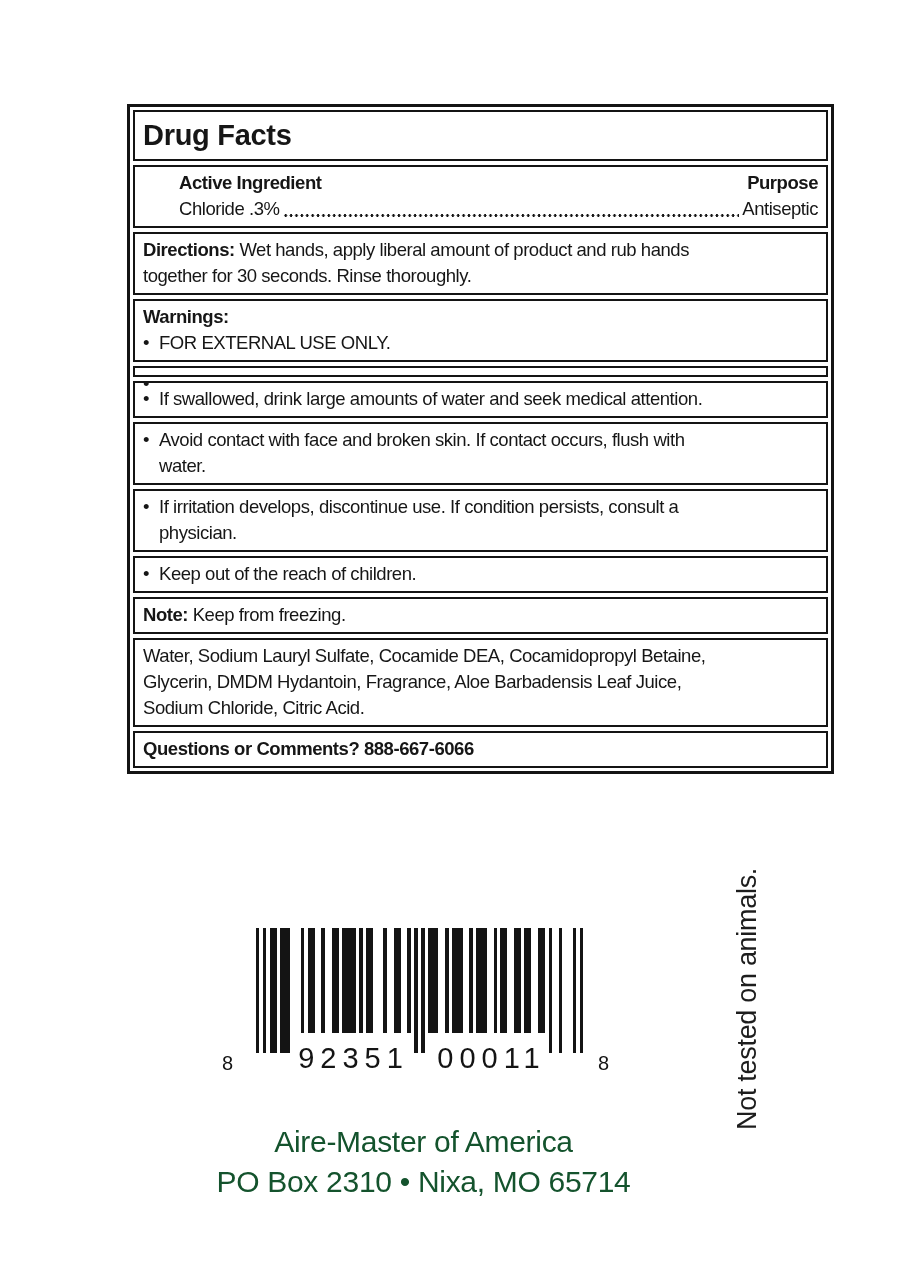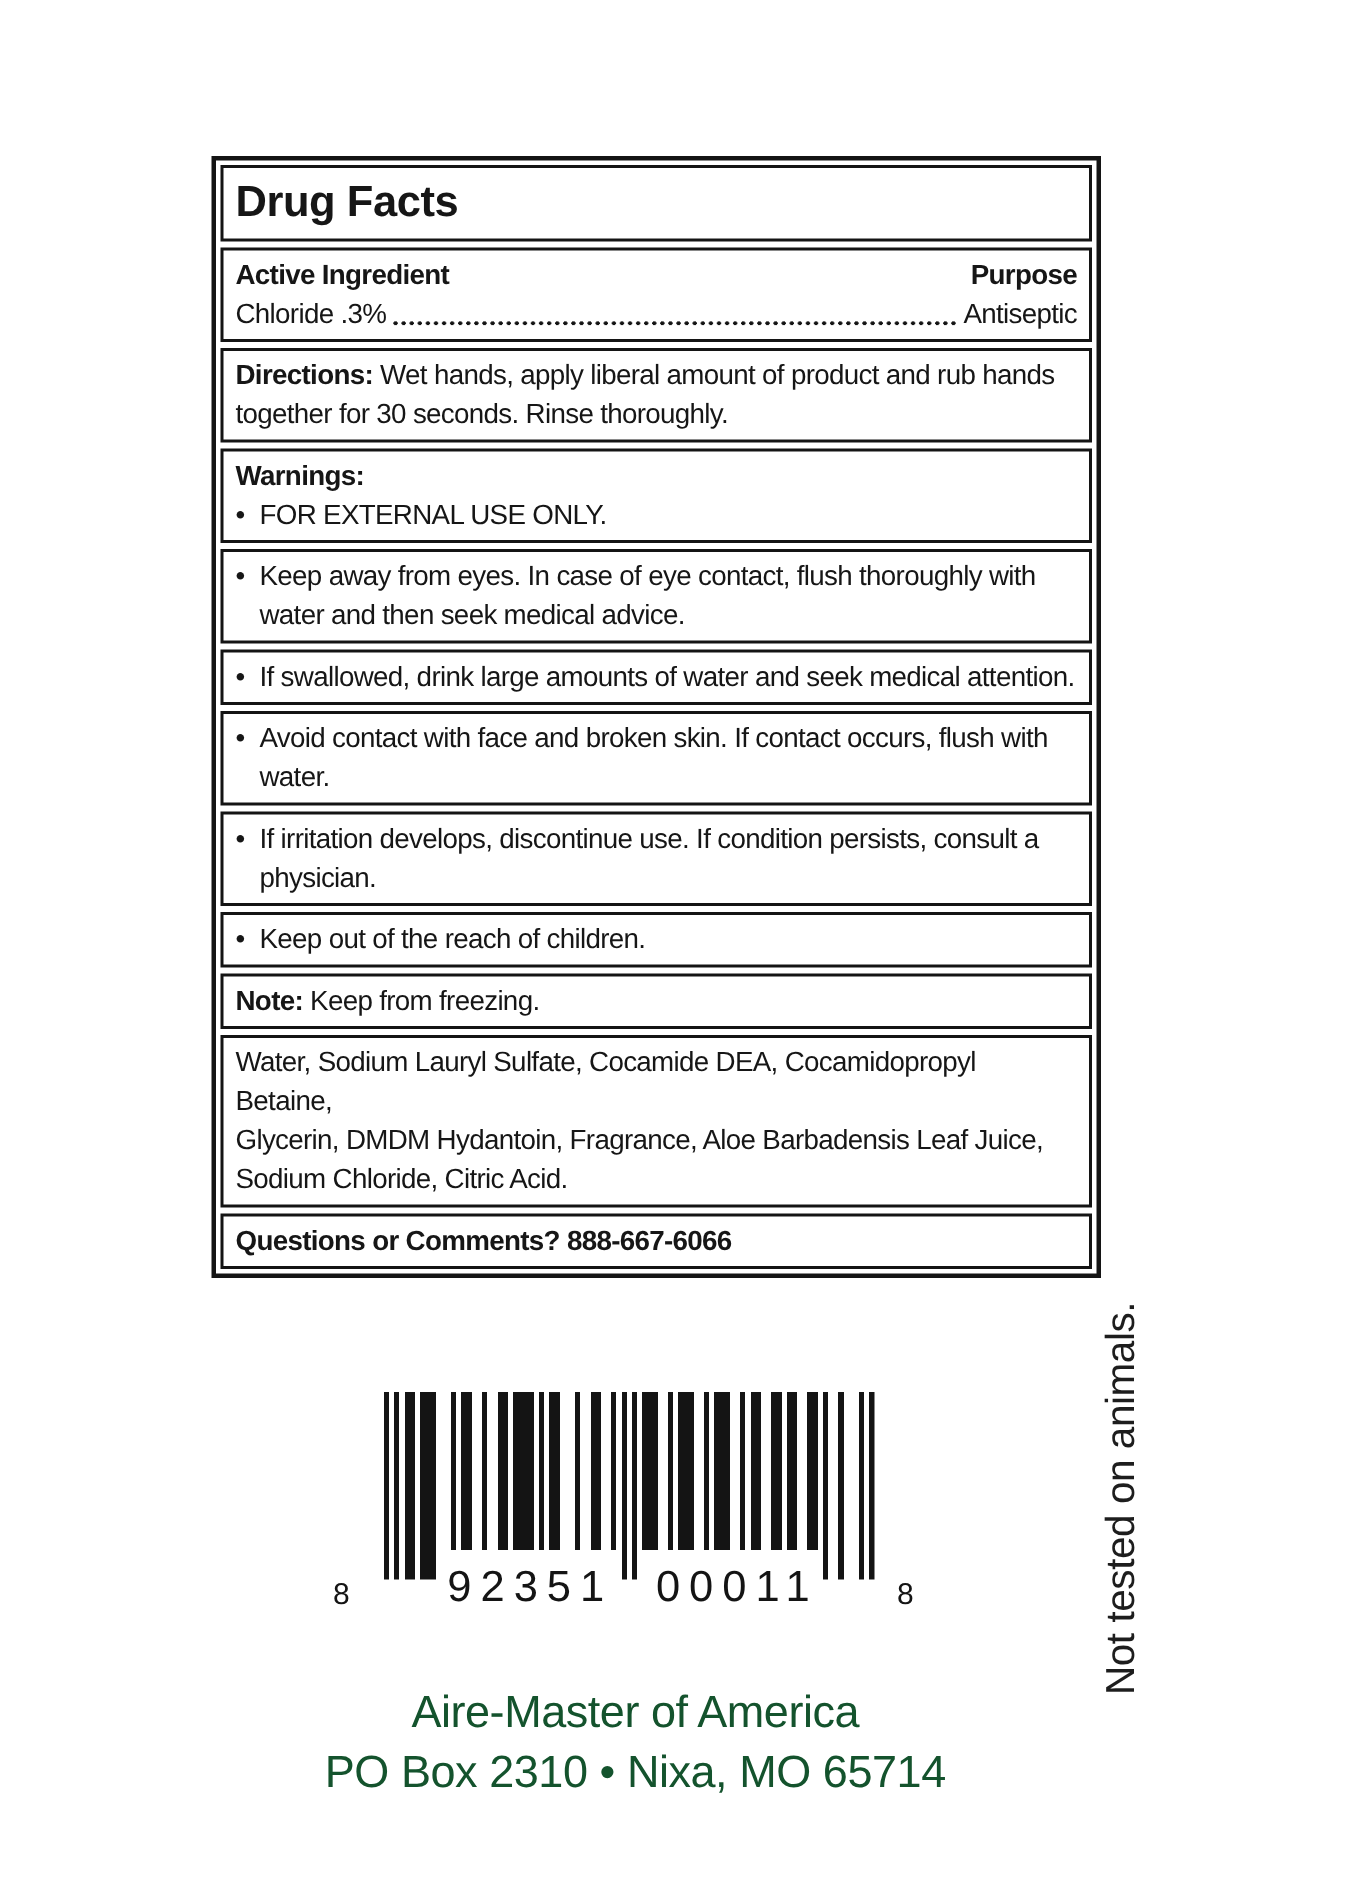--- a/index.html
+++ b/index.html
@@ -6,42 +6,42 @@
   html, body { background: #ffffff; }
   body {
     width: 900px; height: 1264px; position: relative;
     font-family: "Liberation Sans", sans-serif;
     color: #161616;
     overflow: hidden;
   }
 
   
   .df-box {
-    position: absolute; left: 141px; top: 104px; width: 593px;
+    position: absolute; left: 127px; top: 104px; width: 707px;
     border: 3px solid #141414;
     padding: 3px;
     background: #fff;
   }
   .sec {
     border: 2px solid #141414;
     margin-bottom: 4px;
     padding: 3px 8px 4px 8px;
     font-size: 18.5px;
     line-height: 26px;
     letter-spacing: -0.45px;
   }
   .sec:last-child { margin-bottom: 0; }
   .b { font-weight: bold; }
   .pre { white-space: pre-line; }
 
   .sec-title h1 {
     font-size: 29px; line-height: 40px; font-weight: bold; letter-spacing: -0.3px;
   }
 
-  .row { display: flex; justify-content: space-between; align-items: baseline; }
+  .row { display: flex; justify-content: space-between; align-items: baseline; margin-left: 36px; }
   .leader {
     flex: 1;
     align-self: stretch;
     margin: 0 3px;
     background-image: radial-gradient(circle, #141414 1.25px, rgba(0,0,0,0) 1.5px);
     background-size: 5.4px 5.4px;
     background-repeat: repeat-x;
     background-position: left bottom 4px;
   }
 
@@ -111,22 +111,21 @@
 
     <div class="sec">
       <p class="b">Warnings:</p>
       <div class="bullet">
         <span class="dot">•</span><span class="pre">FOR EXTERNAL USE ONLY.</span>
       </div>
     </div>
 
     <div class="sec">
       <div class="bullet">
-        <span class="dot">•</span><span class="pre">Keep away from eyes. In case of eye contact, flush thoroughly with
-water and then seek medical advice.</span>
+        <span class="dot">•</span>
       </div>
     </div>
 
     <div class="sec">
       <div class="bullet">
         <span class="dot">•</span><span class="pre">If swallowed, drink large amounts of water and seek medical attention.</span>
       </div>
     </div>
 
     <div class="sec">

